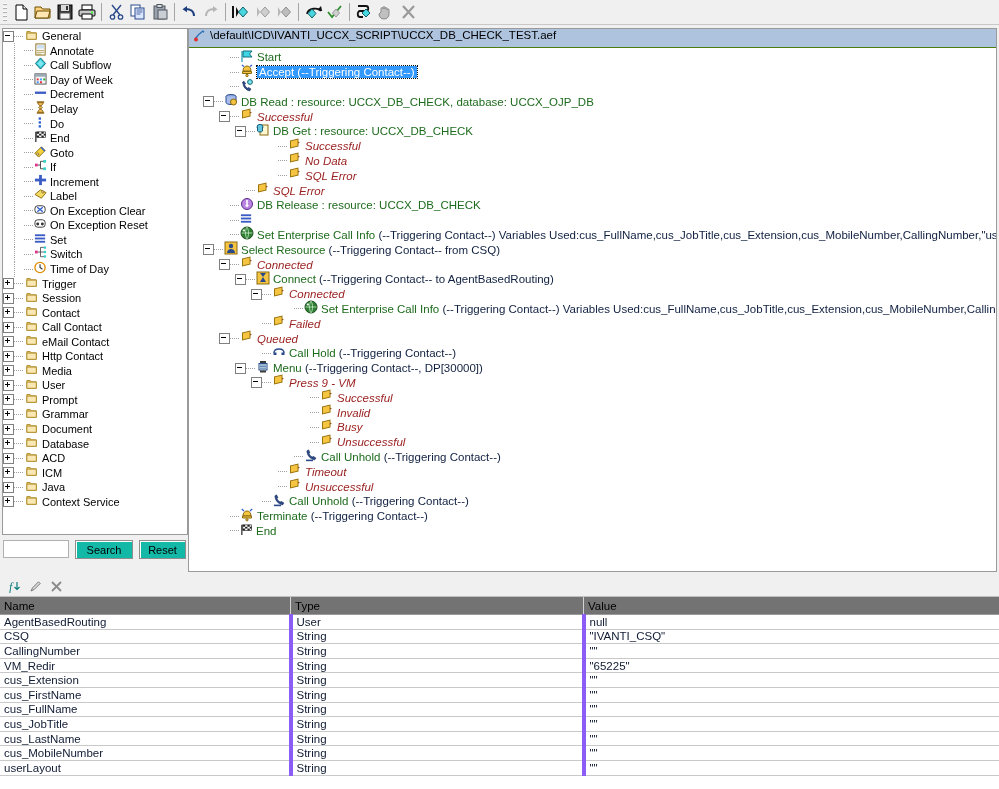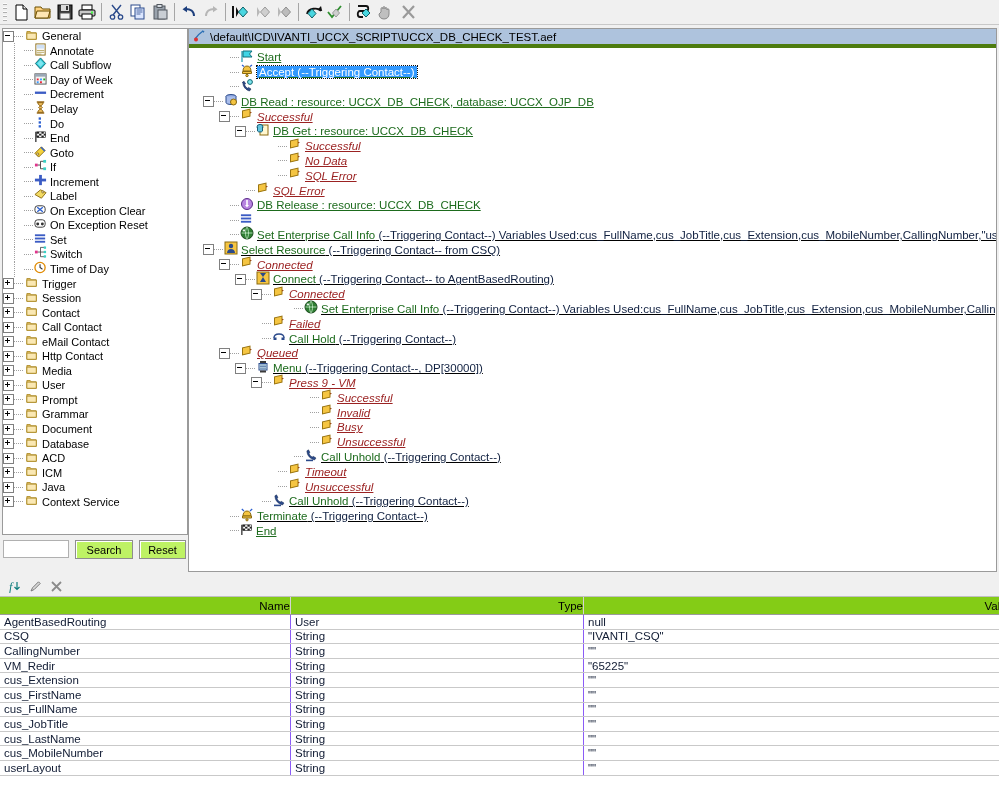--- a/index.html
+++ b/index.html
@@ -38,59 +38,59 @@
   .vline{width:1px;height:15px;flex:none;margin-right:0px;
         background:repeating-linear-gradient(to bottom,#a0a0a0 0 1px,transparent 1px 2px);}
   .pal-lbl{margin-left:3px;}
   .ico{flex:none;display:inline-block;position:relative;}
 
   
   .searchbar{position:absolute;left:2px;top:538px;width:184px;height:24px;}
   .s-input{position:absolute;left:1px;top:2px;width:66px;height:18px;
      border:1px solid #b0b0b0;background:#fff;box-sizing:border-box;font-size:11px;padding:0 2px;
      outline:none;}
-  .s-btn{position:absolute;height:19px;background:#bef264;border:1px solid #8e8e8e;
+  .s-btn{position:absolute;height:19px;background:#14b8a6;border:1px solid #8e8e8e;
      font-size:11px;font-family:"Liberation Sans",sans-serif;cursor:default;
      box-shadow:inset 1px 1px 0 #fff;}
   .s-search{left:73px;top:2px;width:58px;}
   .s-reset{left:137px;top:2px;width:47px;}
 
   
   .script{
     position:absolute;left:188px;top:28px;width:809px;height:544px;
     border:1px solid #9a9a9a;background:#fff;box-sizing:border-box;overflow:hidden;
   }
   .script-title{
-    height:19px;background:#aec3dd;border-bottom:4px solid #4d7c0f;
-    display:flex;align-items:center;padding-left:4px;box-sizing:border-box;
+    height:19px;background:#aec3dd;border-bottom:1px solid #4d7c0f;
+    display:flex;align-items:flex-start;padding-left:4px;box-sizing:border-box;
     font-size:11.5px;color:#000;
   }
   .script-body{position:relative;height:524px;background:#fff;overflow:hidden;padding-top:2px;
      box-sizing:border-box;}
   .srow{height:14.8px;display:flex;align-items:center;white-space:nowrap;font-size:11.5px;
         line-height:14px;padding-left:2px;}
   .s-ind{flex:none;height:14px;}
-  .stext{margin-left:3px;text-decoration:underline;}
+  .stext{margin-left:3px;}
   .green{color:#1d6b1d;}
   .red-it{color:#9b2222;font-style:italic;}
   .blk{color:#102040;}
   .sel{background:#3399ff;color:#fff;padding:0 2px;outline:1px dotted #0b0b0b;}
 
   
   .varpanel{position:absolute;left:0;top:576px;width:999px;height:213px;background:#fff;}
   .var-toolbar{height:21px;background:#f0f0f0;border-bottom:1px solid #c0c0c0;
      display:flex;align-items:center;padding-left:4px;box-sizing:border-box;}
   .vt-btn{width:21px;height:18px;display:flex;align-items:center;justify-content:center;}
   table.vars{border-collapse:collapse;width:999px;table-layout:fixed;font-size:11.5px;}
   table.vars th{
-     background:#84cc16;border-bottom:1px solid #9b9b9b;border-right:1px solid #d4d4d4;
-     text-align:right;font-weight:normal;height:17px;padding:0 0 0 4px;color:#000;
+     background:#737373;border-bottom:1px solid #9b9b9b;border-right:1px solid #d4d4d4;
+     text-align:left;font-weight:normal;height:17px;padding:0 0 0 4px;color:#000;
   }
   table.vars td{
-     border-bottom:1px solid #c9c9c9;border-right:1px solid #8b5cf6;
+     border-bottom:1px solid #c9c9c9;border-right:4px solid #8b5cf6;
      height:13.6px;padding:0 0 0 4px;color:#101b33;white-space:nowrap;overflow:hidden;
   }
   .colname{width:286px;}
   .coltype{width:288px;}
   .colval{width:425px;}
 </style>
 </head>
 <body>
 
 <div class="app">
@@ -833,40 +833,40 @@
             <span class="s-ind" style="width:60px"></span>
             <span style="width:11px;flex:none"></span>
             <span class="dots"></span>
             <span class="ico"><svg width="14" height="14" viewBox="0 0 14 14">
                 <path d="M2.5 3.5h7.5v7h-7.5z" fill="#f5c542" stroke="#9a7410" transform="skewY(-13)"></path>
                 <path d="M10 3.8l2 .7-2 1z" fill="#9a4a10"></path>
               </svg></span>
             <span class="stext red-it">Failed</span>
           </div>
           <div class="srow">
-            <span class="s-ind" style="width:60px"></span>
-            <span style="width:11px;flex:none"></span>
-            <span class="dots"></span>
-            <span class="ico"><svg width="14" height="14" viewBox="0 0 14 14">
-                <path d="M2 8c0-2.5 2.2-4 5-4s5 1.5 5 4" fill="none" stroke="#2b4a8b" stroke-width="1.4"></path>
-                <path d="M1.5 7.5h3v2.5h-3zM9.5 7.5h3v2.5h-3z" fill="#2b4a8b"></path>
-              </svg></span>
-            <span class="stext"><span class="green">Call Hold</span><span class="blk"> (--Triggering Contact--)</span></span>
-          </div>
-          <div class="srow">
             <span class="s-ind" style="width:28px"></span>
             <span class="tw">
               <span class="twbox"></span>
             </span>
             <span class="dots"></span>
             <span class="ico"><svg width="14" height="14" viewBox="0 0 14 14">
                 <path d="M2.5 3.5h7.5v7h-7.5z" fill="#f5c542" stroke="#9a7410" transform="skewY(-13)"></path>
                 <path d="M10 3.8l2 .7-2 1z" fill="#9a4a10"></path>
               </svg></span>
             <span class="stext red-it">Queued</span>
+          </div>
+          <div class="srow">
+            <span class="s-ind" style="width:60px"></span>
+            <span style="width:11px;flex:none"></span>
+            <span class="dots"></span>
+            <span class="ico"><svg width="14" height="14" viewBox="0 0 14 14">
+                <path d="M2 8c0-2.5 2.2-4 5-4s5 1.5 5 4" fill="none" stroke="#2b4a8b" stroke-width="1.4"></path>
+                <path d="M1.5 7.5h3v2.5h-3zM9.5 7.5h3v2.5h-3z" fill="#2b4a8b"></path>
+              </svg></span>
+            <span class="stext"><span class="green">Call Hold</span><span class="blk"> (--Triggering Contact--)</span></span>
           </div>
           <div class="srow">
             <span class="s-ind" style="width:44px"></span>
             <span class="tw">
               <span class="twbox"></span>
             </span>
             <span class="dots"></span>
             <span class="ico"><svg width="14" height="14" viewBox="0 0 14 14">
                 <rect x="4" y="1" width="6" height="2" fill="#3a3a3a"></rect>
                 <rect x="3" y="3.5" width="8" height="6.5" fill="#d8f3f7" stroke="#2b4a8b"></rect>

